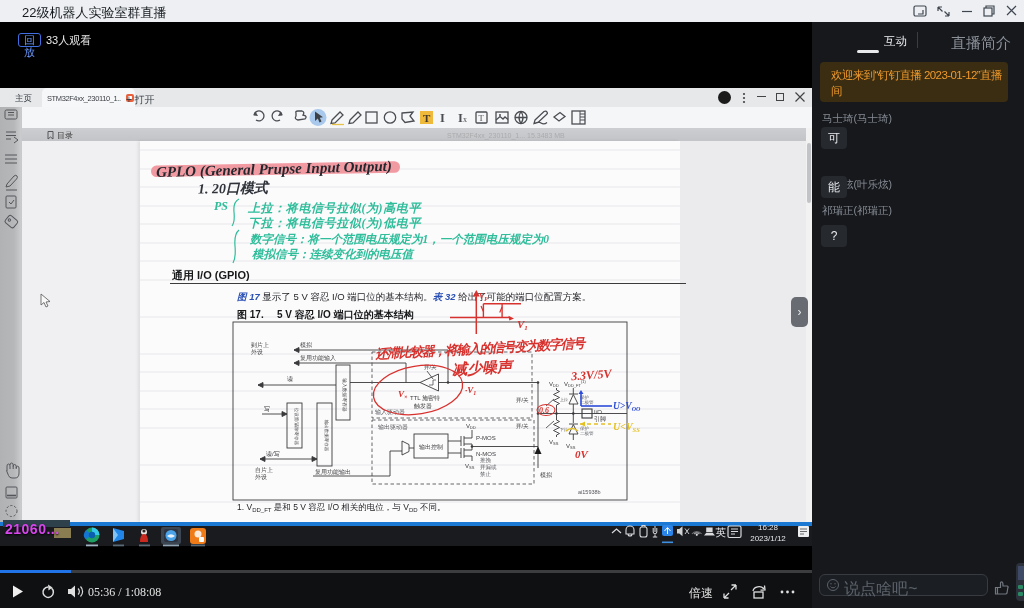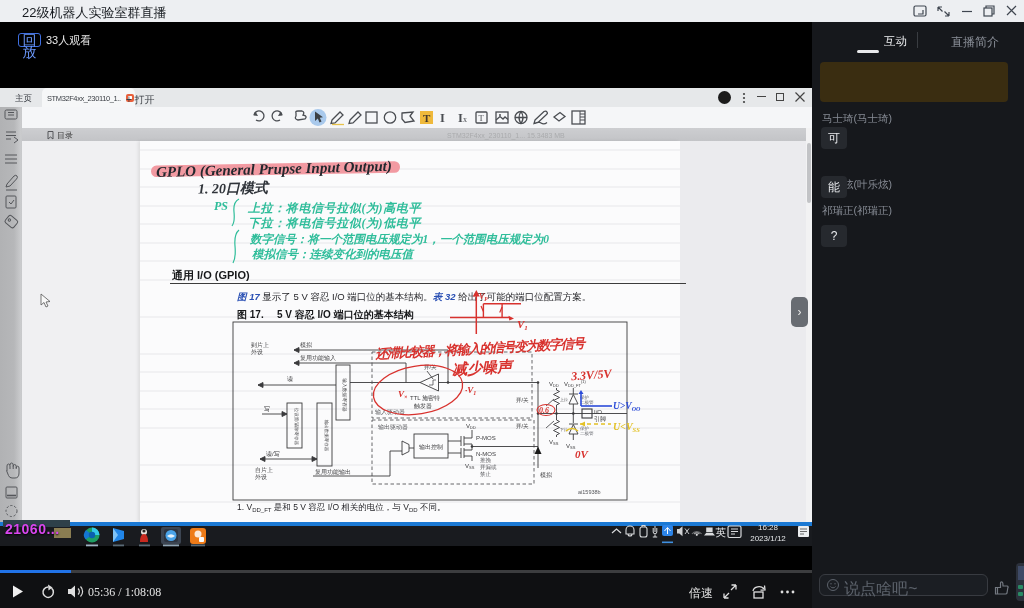--- a/index.html
+++ b/index.html
@@ -19,21 +19,21 @@
     <path d="M6 11 L11 11 L11 7"></path>
     <path d="M26 4 L30 4 M26 4 L26 8 M26 4 L30.5 8.5 M37 13 L33 13 M37 13 L37 9 M37 13 L32.5 8.5"></path>
     <path d="M50 8.5 L60 8.5"></path>
     <rect x="72" y="5" width="8" height="8"></rect>
     <path d="M74 5 V3 H82 V11 H80"></path>
     <path d="M95 3 L104 12 M104 3 L95 12"></path>
   </svg>
 
   <div class="abs" style="left:0;top:22px;width:812px;height:586px;background:#000;"></div>
 
-  <div class="abs" style="left:18px;top:33px;width:23px;height:14px;border:1px solid #3f6fe0;border-radius:3px;color:#6a96f8;font-size:14px;line-height:12px;text-align:center;">回放</div>
+  <div class="abs" style="left:18px;top:33px;width:23px;height:14px;border:1px solid #3f6fe0;border-radius:3px;color:#6a96f8;font-size:11px;line-height:12px;text-align:center;">回放</div>
   <div class="abs" style="left:46px;top:33px;color:#e8e8e8;font-size:11px;">33人观看</div>
 
   <div class="abs" style="left:0;top:88px;width:812px;height:19px;background:#e6e8ea;"></div>
   <div class="abs" style="left:15px;top:93px;font-size:8.5px;color:#3a3e44;">主页</div>
   <div class="abs" style="left:42px;top:88px;width:93px;height:19px;background:#f6f7f8;border-radius:5px 5px 0 0;"></div>
   <div class="abs" style="left:47px;top:94px;width:74px;font-size:7.5px;letter-spacing:-0.4px;color:#3a3e44;white-space:nowrap;overflow:hidden;">STM32F4xx_230110_1...</div>
   <div class="abs" style="left:126px;top:94px;width:7.5px;height:7.5px;background:#e8603c;border-radius:2px;"></div>
   <div class="abs" style="left:128px;top:95.5px;width:3.5px;height:3.5px;background:#fff;border-radius:0.5px;"></div>
   <div class="abs" style="left:126px;top:93px;font-size:10px;color:#3a3e44;">+ 打开</div>
 
@@ -364,23 +364,24 @@
       <circle cx="60" cy="8" r="1.4" fill="#dedede" stroke="none"></circle>
       <circle cx="65.5" cy="8" r="1.4" fill="#dedede" stroke="none"></circle>
       <circle cx="71" cy="8" r="1.4" fill="#dedede" stroke="none"></circle>
     </g>
   </svg>
 
   <div class="abs" style="left:812px;top:22px;width:212px;height:586px;background:#16181c;"></div>
   <div class="abs" style="left:884px;top:34px;font-size:11.5px;color:#f0f1f3;">互动</div>
   <div class="abs" style="left:857px;top:50px;width:22px;height:3.2px;background:#e8e9eb;border-radius:2px;"></div>
   <div class="abs" style="left:917px;top:32px;width:1px;height:16px;background:#3a3d42;"></div>
-  <div class="abs" style="left:951px;top:34px;font-size:12px;color:#8b9099;">直播简介</div>
+  <div class="abs" style="left:951px;top:34px;font-size:15px;color:#8b9099;">直播简介</div>
 
   <div class="abs" style="left:820px;top:62px;width:188px;height:40px;background:#3a2d11;border-radius:4px;"></div>
+  <div class="abs" style="left:831px;top:67px;font-size:11.5px;letter-spacing:-0.6px;line-height:16px;color:#f09a2d;white-space:nowrap;">欢迎来到“钉钉直播 2023-01-12”直播<br>间</div>
 
   <div class="abs" style="left:822px;top:112px;font-size:10.5px;color:#878c95;">马士琦(马士琦)</div>
   <div class="abs" style="left:821px;top:127px;width:26px;height:22px;background:#26292e;border-radius:4px;color:#e8eaed;font-size:12px;line-height:22px;text-align:center;">可</div>
   <div class="abs" style="left:822px;top:178px;font-size:10.5px;color:#878c95;">叶乐炫(叶乐炫)</div>
   <div class="abs" style="left:821px;top:176px;width:26px;height:22px;background:#26292e;border-radius:4px;color:#e8eaed;font-size:12px;line-height:22px;text-align:center;">能</div>
   <div class="abs" style="left:822px;top:204px;font-size:10.5px;color:#878c95;">祁瑞正(祁瑞正)</div>
   <div class="abs" style="left:821px;top:225px;width:26px;height:22px;background:#26292e;border-radius:4px;color:#e8eaed;font-size:12px;line-height:22px;text-align:center;">?</div>
 
   <div class="abs" style="left:819px;top:574px;width:169px;height:22px;background:#1b1e23;border:1px solid #383b41;border-radius:6px;"></div>
   <svg class="abs" style="left:826px;top:578px;" width="14" height="14" viewBox="0 0 14 14" fill="none" stroke="#5c626b" stroke-width="1">

